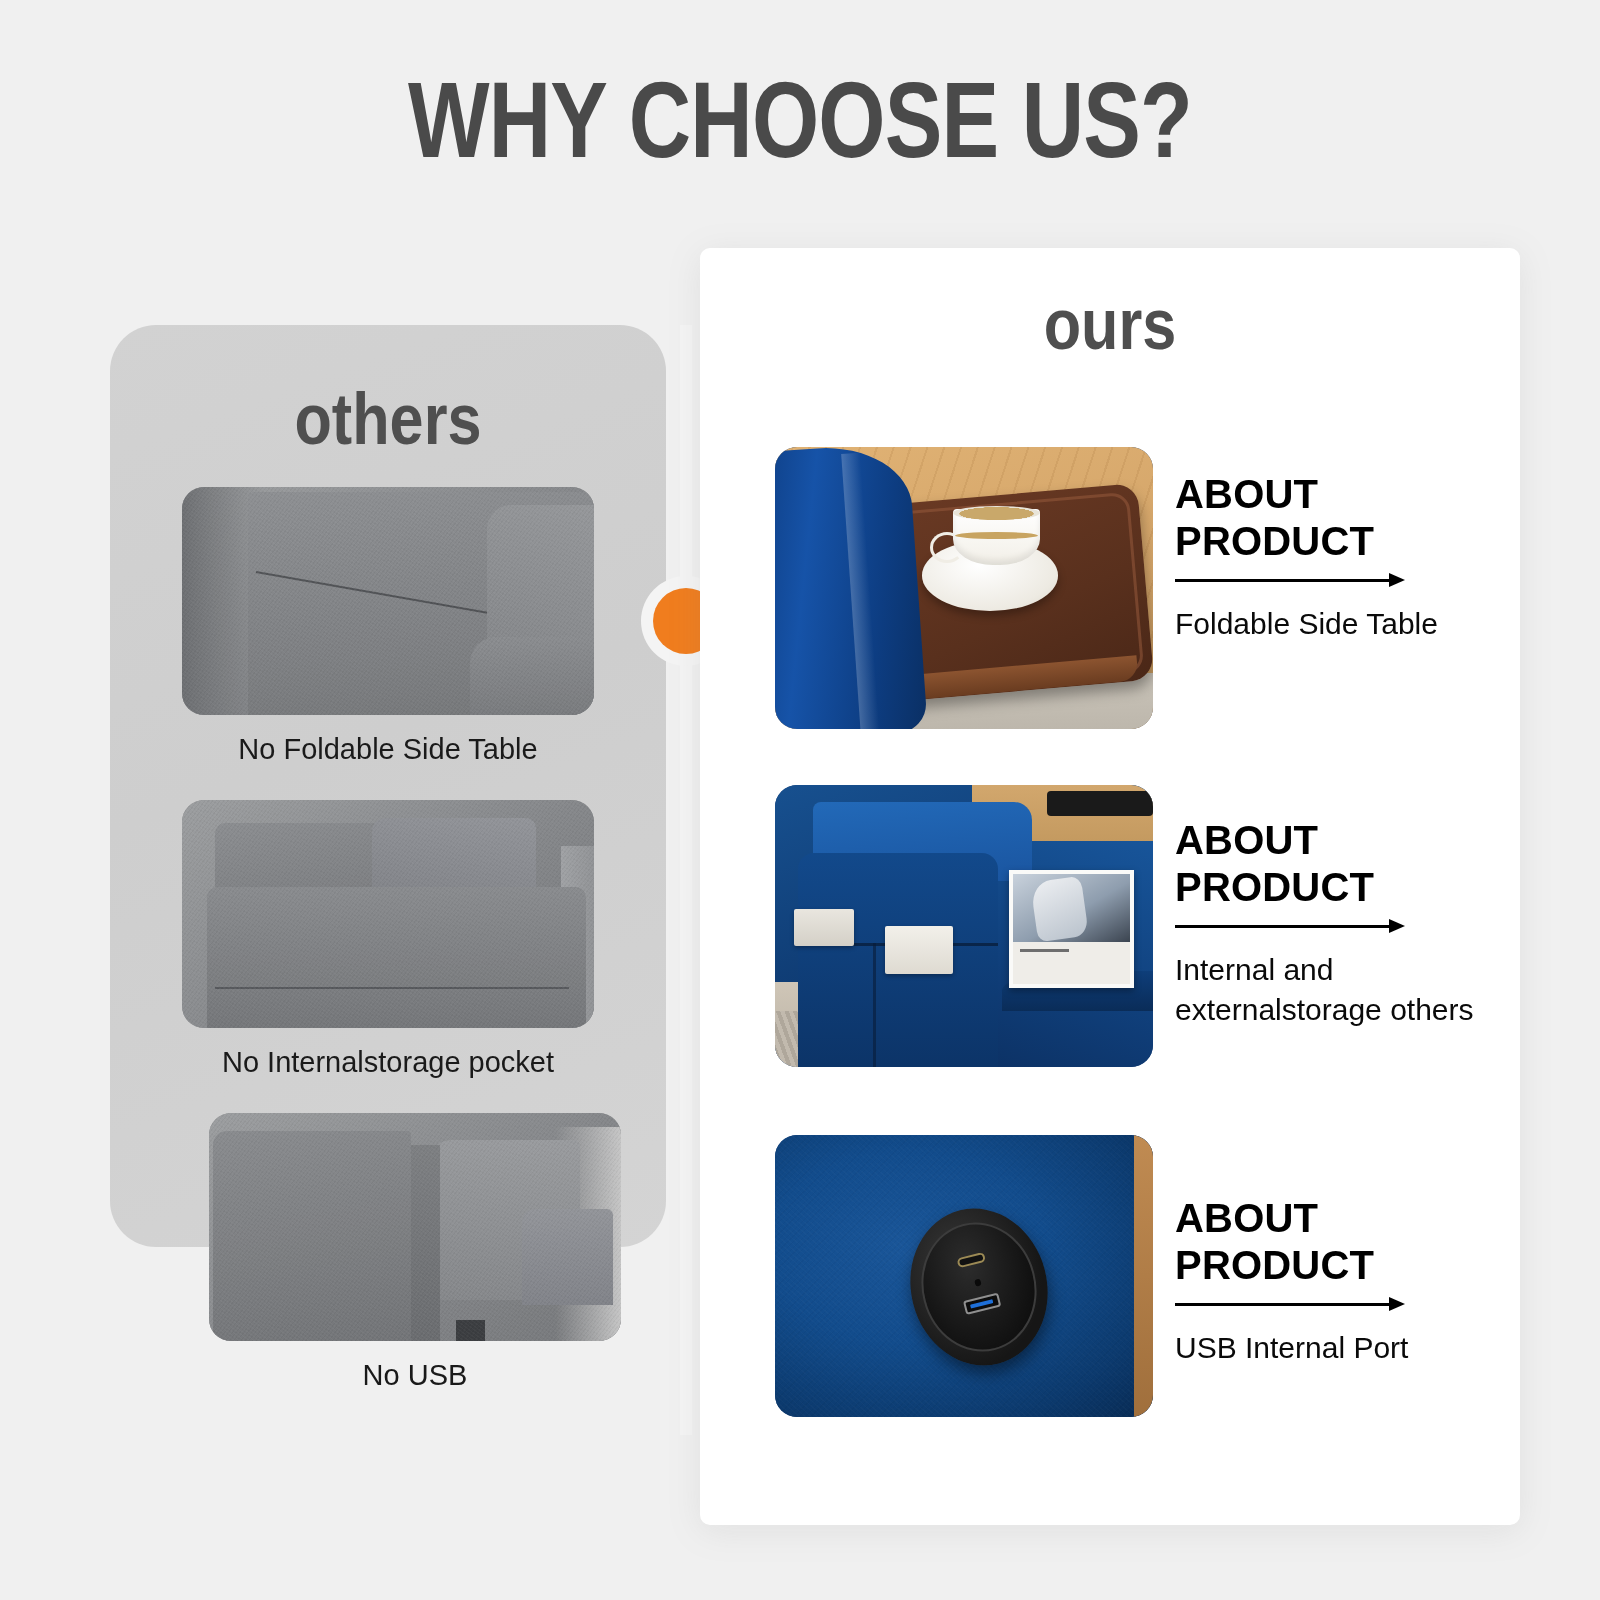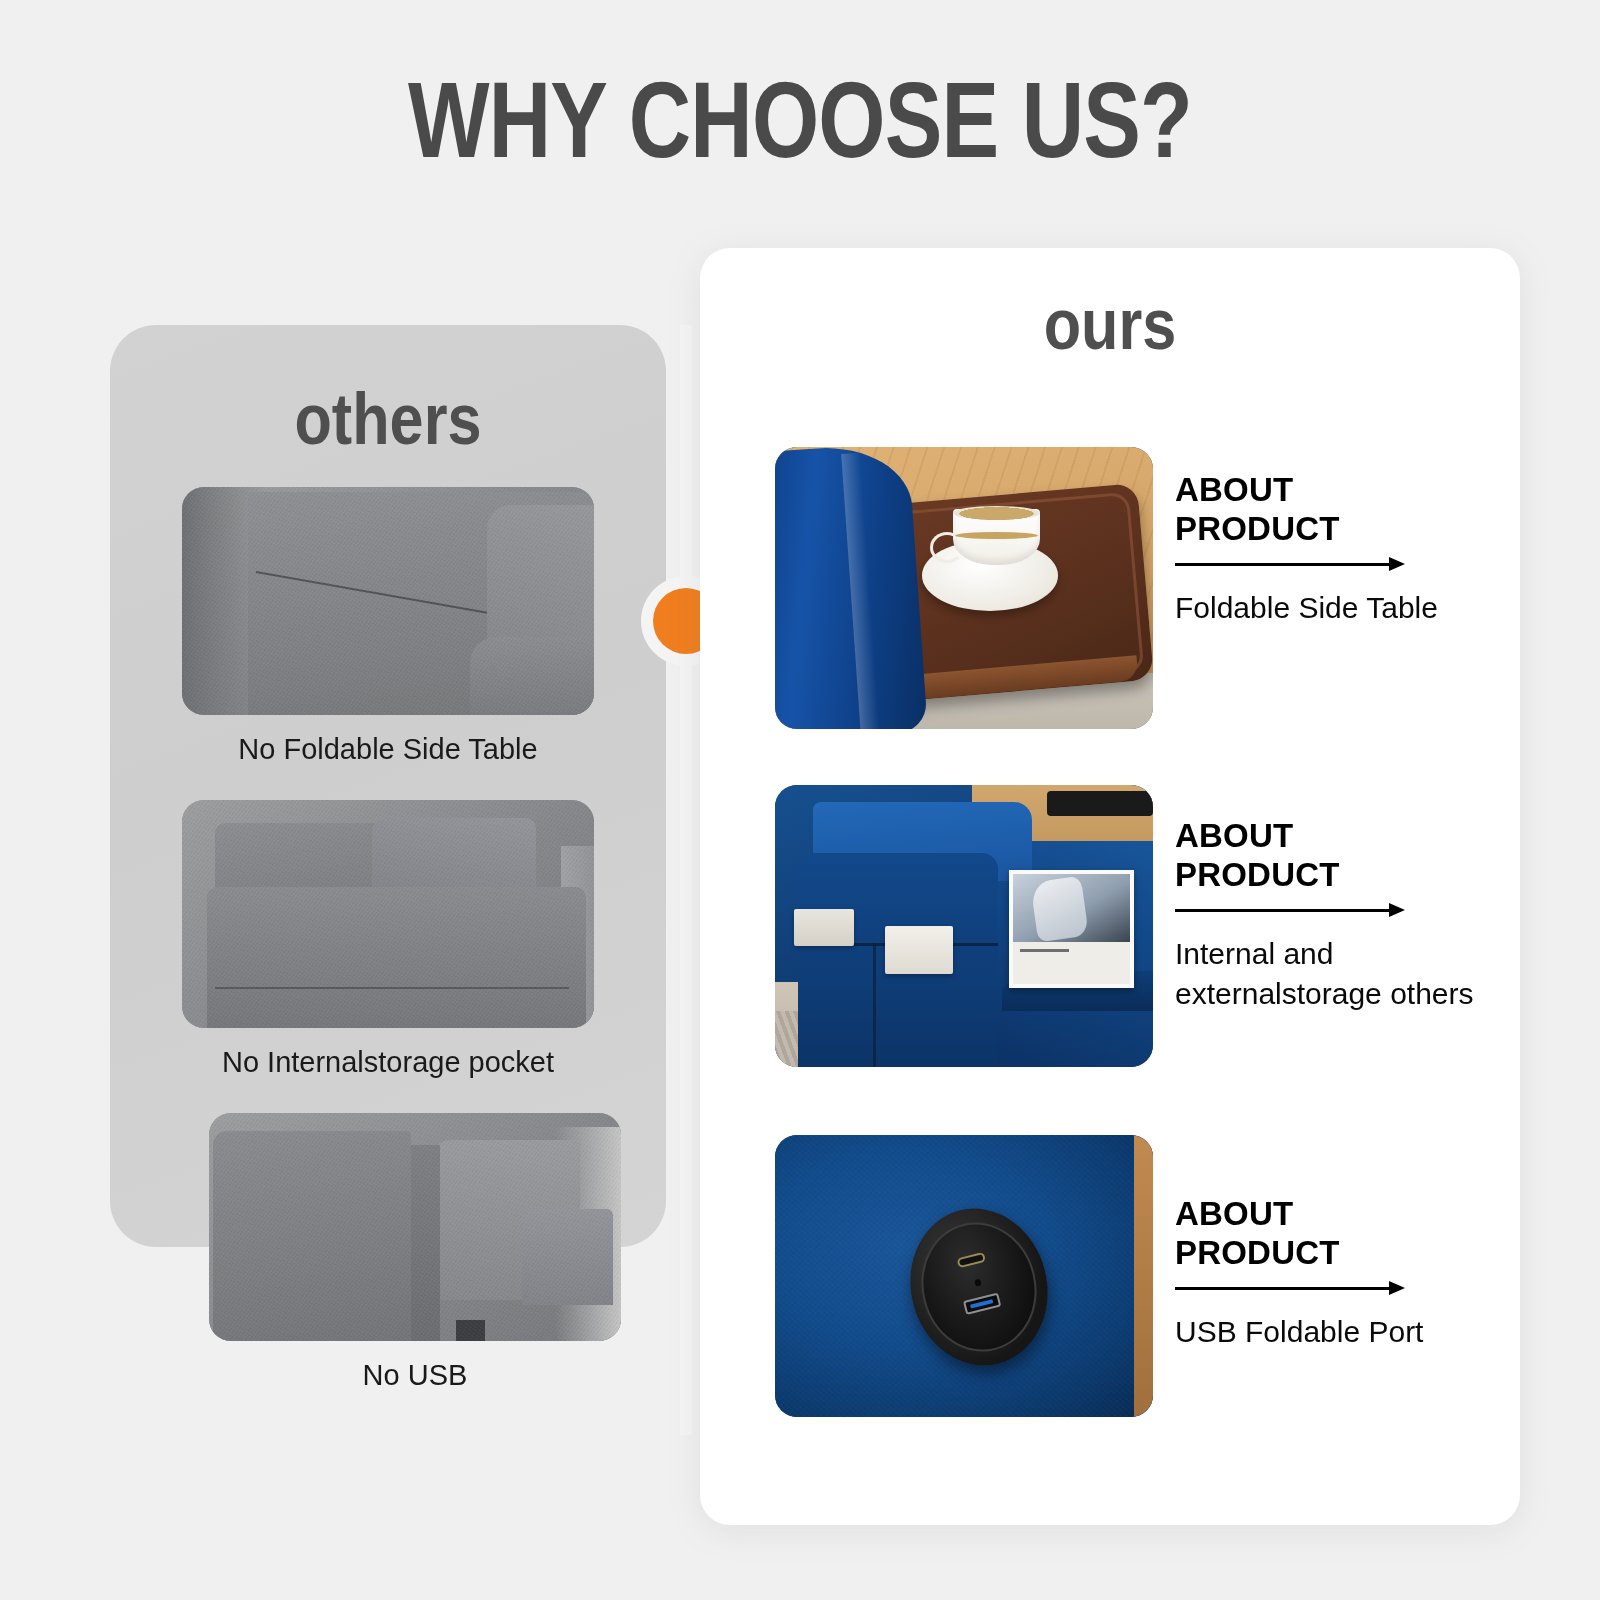--- a/index.html
+++ b/index.html
@@ -69,21 +69,21 @@
   #divider-dot {
     width:66px; height:66px; border-radius:50%;
     background:#F07D1E;
   }
 
   
   #ours-card {
     position:absolute;
     left:700px; top:248px; width:820px; height:1277px;
     background:#FFFFFF;
-    border-radius:30px;
+    border-radius:10px;
     box-shadow:0 6px 34px rgba(120,120,120,0.13);
   }
   #ours-heading {
     position:absolute; top:40px; left:0; width:820px;
     text-align:center;
     font-family:"Liberation Sans Narrow","Liberation Sans",sans-serif;
     font-weight:bold; font-size:72px; color:#4F4F4F;
     transform:scaleX(0.85); transform-origin:center top;
     line-height:1.0;
   }
@@ -93,21 +93,21 @@
   .ours-row.r2 { top:887px; }
   .ours-photo {
     position:absolute; left:0; top:0;
     width:378px; height:282px; border-radius:22px; overflow:hidden;
     background:#123a70;
   }
   .ours-info {
     position:absolute; left:400px; top:0; width:300px; height:282px;
   }
   .about-label {
-    font-weight:bold; font-size:33px; color:#000;
+    font-weight:bold; font-size:40px; color:#000;
     line-height:1.18; letter-spacing:0.2px;
   }
   .arrow-wrap { position:relative; height:22px; width:238px; margin-top:4px; }
   .arrow-line {
     position:absolute; left:0; top:10px; width:220px; height:3px; background:#000;
   }
   .arrow-head {
     position:absolute; left:214px; top:4px;
     width:0; height:0;
     border-top:7px solid transparent;
@@ -515,17 +515,17 @@
         </div>
       </div>
     </div>
     <div class="ours-info">
       <div class="about-label" style="white-space:pre-line">ABOUT
 PRODUCT</div>
       <div class="arrow-wrap">
         <div class="arrow-line"></div>
           <div class="arrow-head"></div>
       </div>
-      <div class="ours-desc">USB Foldable Port</div>
+      <div class="ours-desc">USB Internal Port</div>
     </div>
   </div>
 
 </div>
 
 </body></html>

